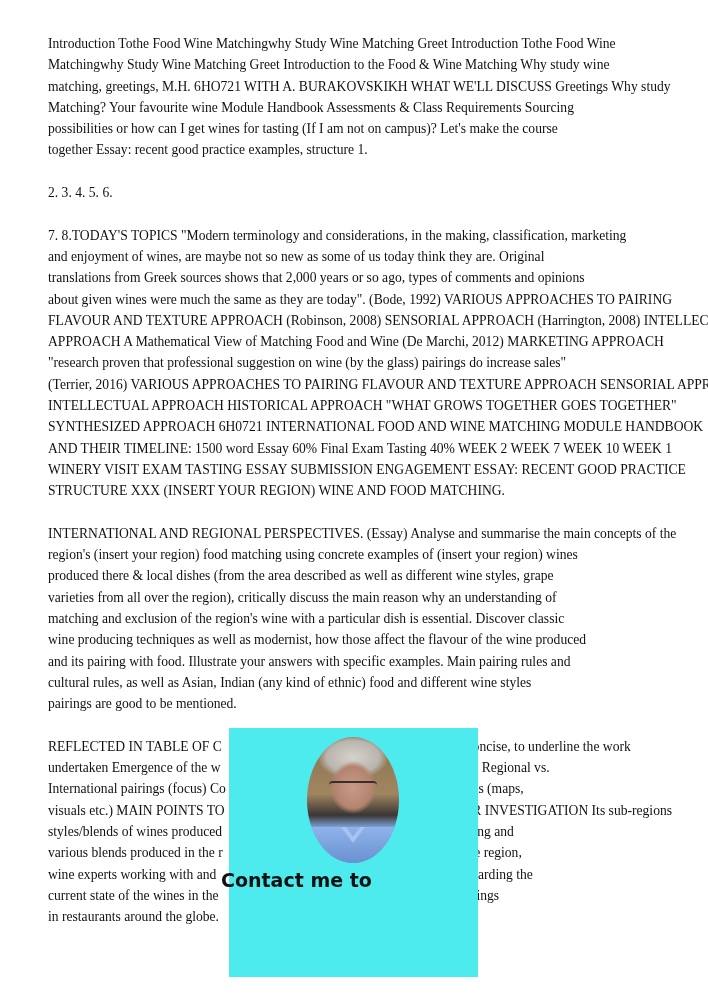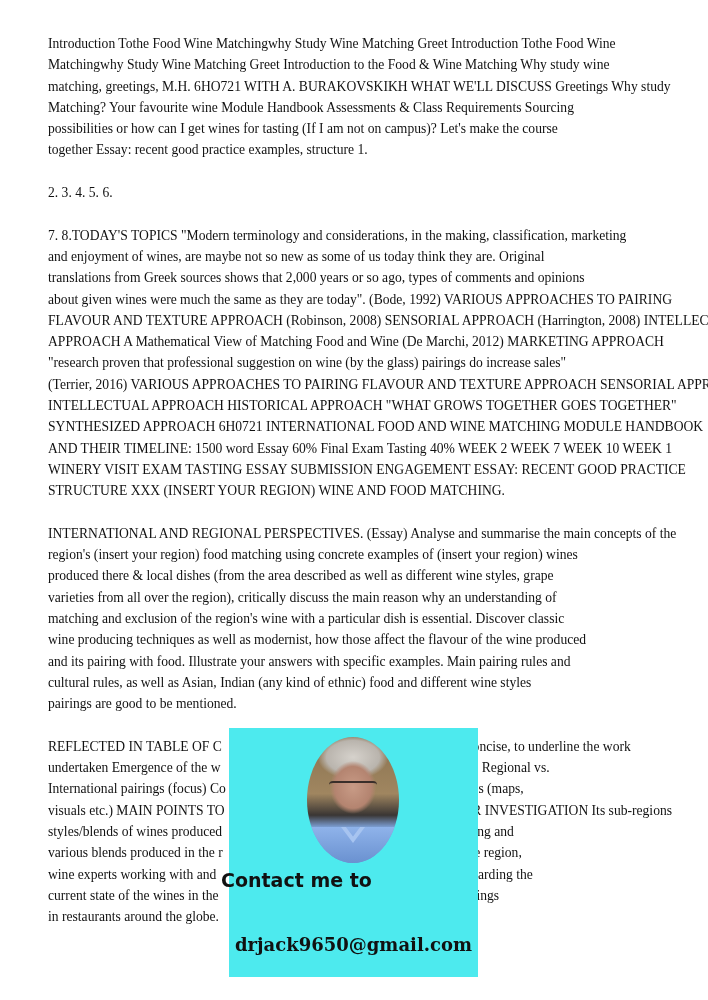--- a/index.html
+++ b/index.html
@@ -163,14 +163,13 @@
   </div>
 </div>
 
 <div class="promo">
   <div class="portrait">
     <div class="glasses"></div>
     <div class="shirt"></div>
     <div class="collar"></div>
   </div>
   <div class="promo-headline l1">Contact me to</div>
-  <div class="promo-email">drjack9650@gmail.com</div>
 </div>
 
 </body></html>

